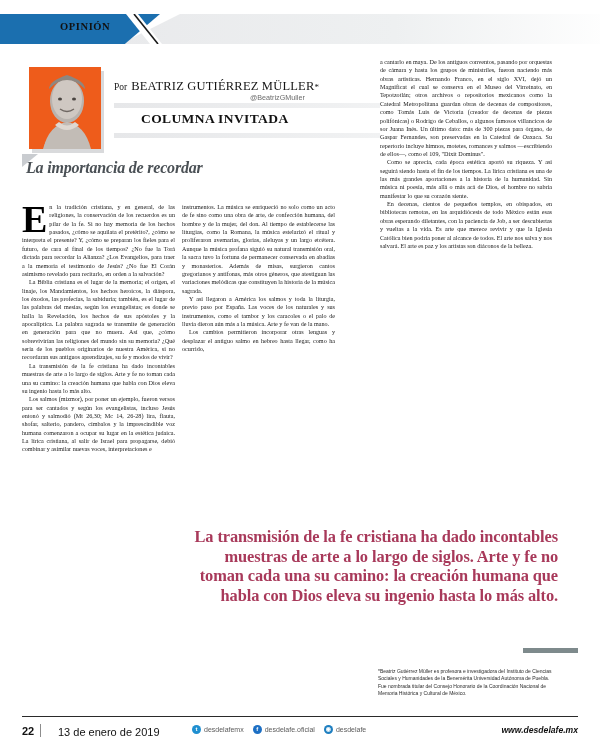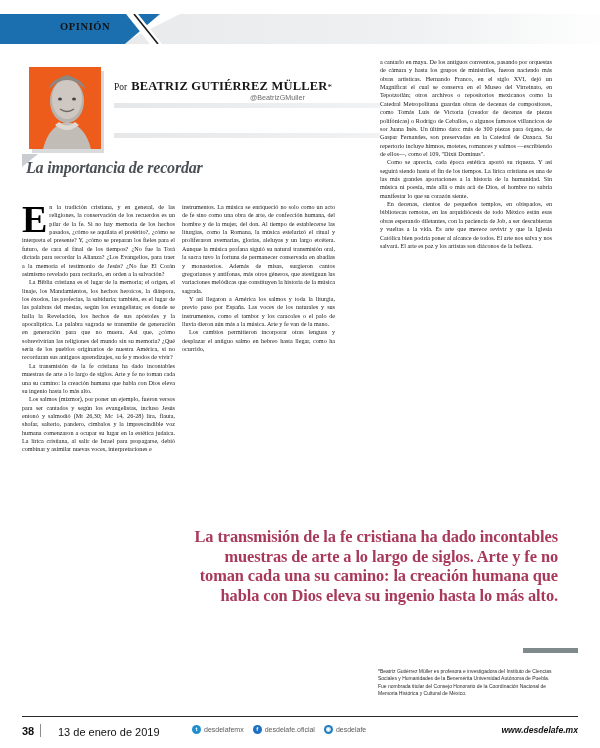--- a/index.html
+++ b/index.html
@@ -45,21 +45,21 @@
     background:#ee5c1b;
     clip-path: polygon(0 0, 100% 0, 0 100%);
   }
   .byline {
     position:absolute; left:114px; top:76px;
     font-family:"Liberation Serif", serif;
     color:#161616;
     white-space:nowrap;
   }
   .byline .por { font-size:9.5px; font-weight:normal; }
-  .byline .name { font-size:12.5px; font-weight:bold; letter-spacing:0.2px; }
+  .byline .name { font-size:12.5px; font-weight:normal; letter-spacing:0.2px; }
   .byline .star { font-size:9px; }
   .handle {
     position:absolute; left:250px; top:93px;
     font-family:"Liberation Sans", sans-serif;
     font-size:7.2px; color:#6b6b6b;
   }
   .rule-top {
     position:absolute; left:114px; top:103px; width:266px; height:5px;
     background: linear-gradient(90deg,#e6e7e9,#f1f2f3);
   }
@@ -203,20 +203,21 @@
     <div class="tail"></div>
   </div>
 
   <div class="byline">
     <span class="por">Por</span>
     <span class="name">BEATRIZ GUTIÉRREZ MÜLLER</span><span class="star">*</span>
   </div>
   <div class="handle">@BeatrizGMuller</div>
 
   <div class="rule-top"></div>
+  <div class="columna-label">COLUMNA INVITADA</div>
   <div class="rule-bot"></div>
 
   <div class="headline-mark"></div>
   <h1 class="headline">La importancia de recordar</h1>
 
   <div class="col col1">
     <p class="first"><span class="dropcap">E</span><span>n la tradición cristiana, y en general, de las religiones, la conservación de los recuerdos es un pilar de la fe. Si no hay memoria de los hechos pasados, ¿cómo se aquilata el pretérito?, ¿cómo se interpreta el presente? Y, ¿cómo se preparan los fieles para el futuro, de cara al final de los tiempos? ¿No fue la Torá dictada para recordar la Alianza? ¿Los Evangelios, para traer a la memoria el testimonio de Jesús? ¿No fue El Corán asimismo revelado para recitarlo, en orden a la salvación?</span></p>
     <p><span>La Biblia cristiana es el lugar de la memoria; el origen, el linaje, los Mandamientos, los hechos heroicos, la diáspora, los éxodos, las profecías, la sabiduría; también, es el lugar de las palabras del mesías, según los evangelistas; es donde se halla la Revelación, los hechos de sus apóstoles y la apocalíptica. La palabra sagrada se transmite de generación en generación para que no muera. Así que, ¿cómo sobrevivirían las religiones del mundo sin su memoria? ¿Qué sería de los pueblos originarios de nuestra América, si no recordaran sus antiguos aprendizajes, su fe y modos de vivir?</span></p>
     <p><span>La transmisión de la fe cristiana ha dado incontables muestras de arte a lo largo de siglos. Arte y fe no toman cada una su camino: la creación humana que habla con Dios eleva su ingenio hasta lo más alto.</span></p>
     <p><span>Los salmos (mizmor), por poner un ejemplo, fueron versos para ser cantados y según los evangelistas, incluso Jesús entonó y salmodió (Mt 26,30; Mc 14, 26-28) lira, flauta, shofar, salterio, pandero, címbalos y la imprescindible voz humana comenzaron a ocupar su lugar en la estética judaica. La lírica cristiana, al salir de Israel para propagarse, debió combinar y asimilar nuevas voces, interpretaciones e</span></p>
@@ -234,21 +235,21 @@
     <p><span>En decenas, cientos de pequeños templos, en obispados, en bibliotecas remotas, en las arquidiócesis de todo México están esas obras esperando diletantes, con la paciencia de Job, a ser descubiertas y vueltas a la vida. Es arte que merece revivir y que la Iglesia Católica bien podría poner al alcance de todos. El arte nos salva y nos salvará. El arte es paz y los artistas son diáconos de la belleza.</span></p>
   </div>
 
   <div class="pullquote">La transmisión de la fe cristiana ha dado incontables muestras de arte a lo largo de siglos. Arte y fe no toman cada una su camino: la creación humana que habla con Dios eleva su ingenio hasta lo más alto.</div>
   <div class="pq-bar"></div>
 
   <div class="footnote">*Beatriz Gutiérrez Müller es profesora e investigadora del Instituto de Ciencias Sociales y Humanidades de la Benemérita Universidad Autónoma de Puebla. Fue nombrada titular del Consejo Honorario de la Coordinación Nacional de Memoria Histórica y Cultural de México.</div>
 
   <div class="footer-rule"></div>
   <div class="footer">
-    <div class="page-num">38</div>
+    <div class="page-num">22</div>
     <div class="page-div"></div>
     <div class="page-date">13 de enero de 2019</div>
 
     <div class="socials">
       <div class="soc">
         <span class="dot">
             <span class="glyph">t</span>
           </span>
         <span class="txt">desdelafemx</span>
       </div>

